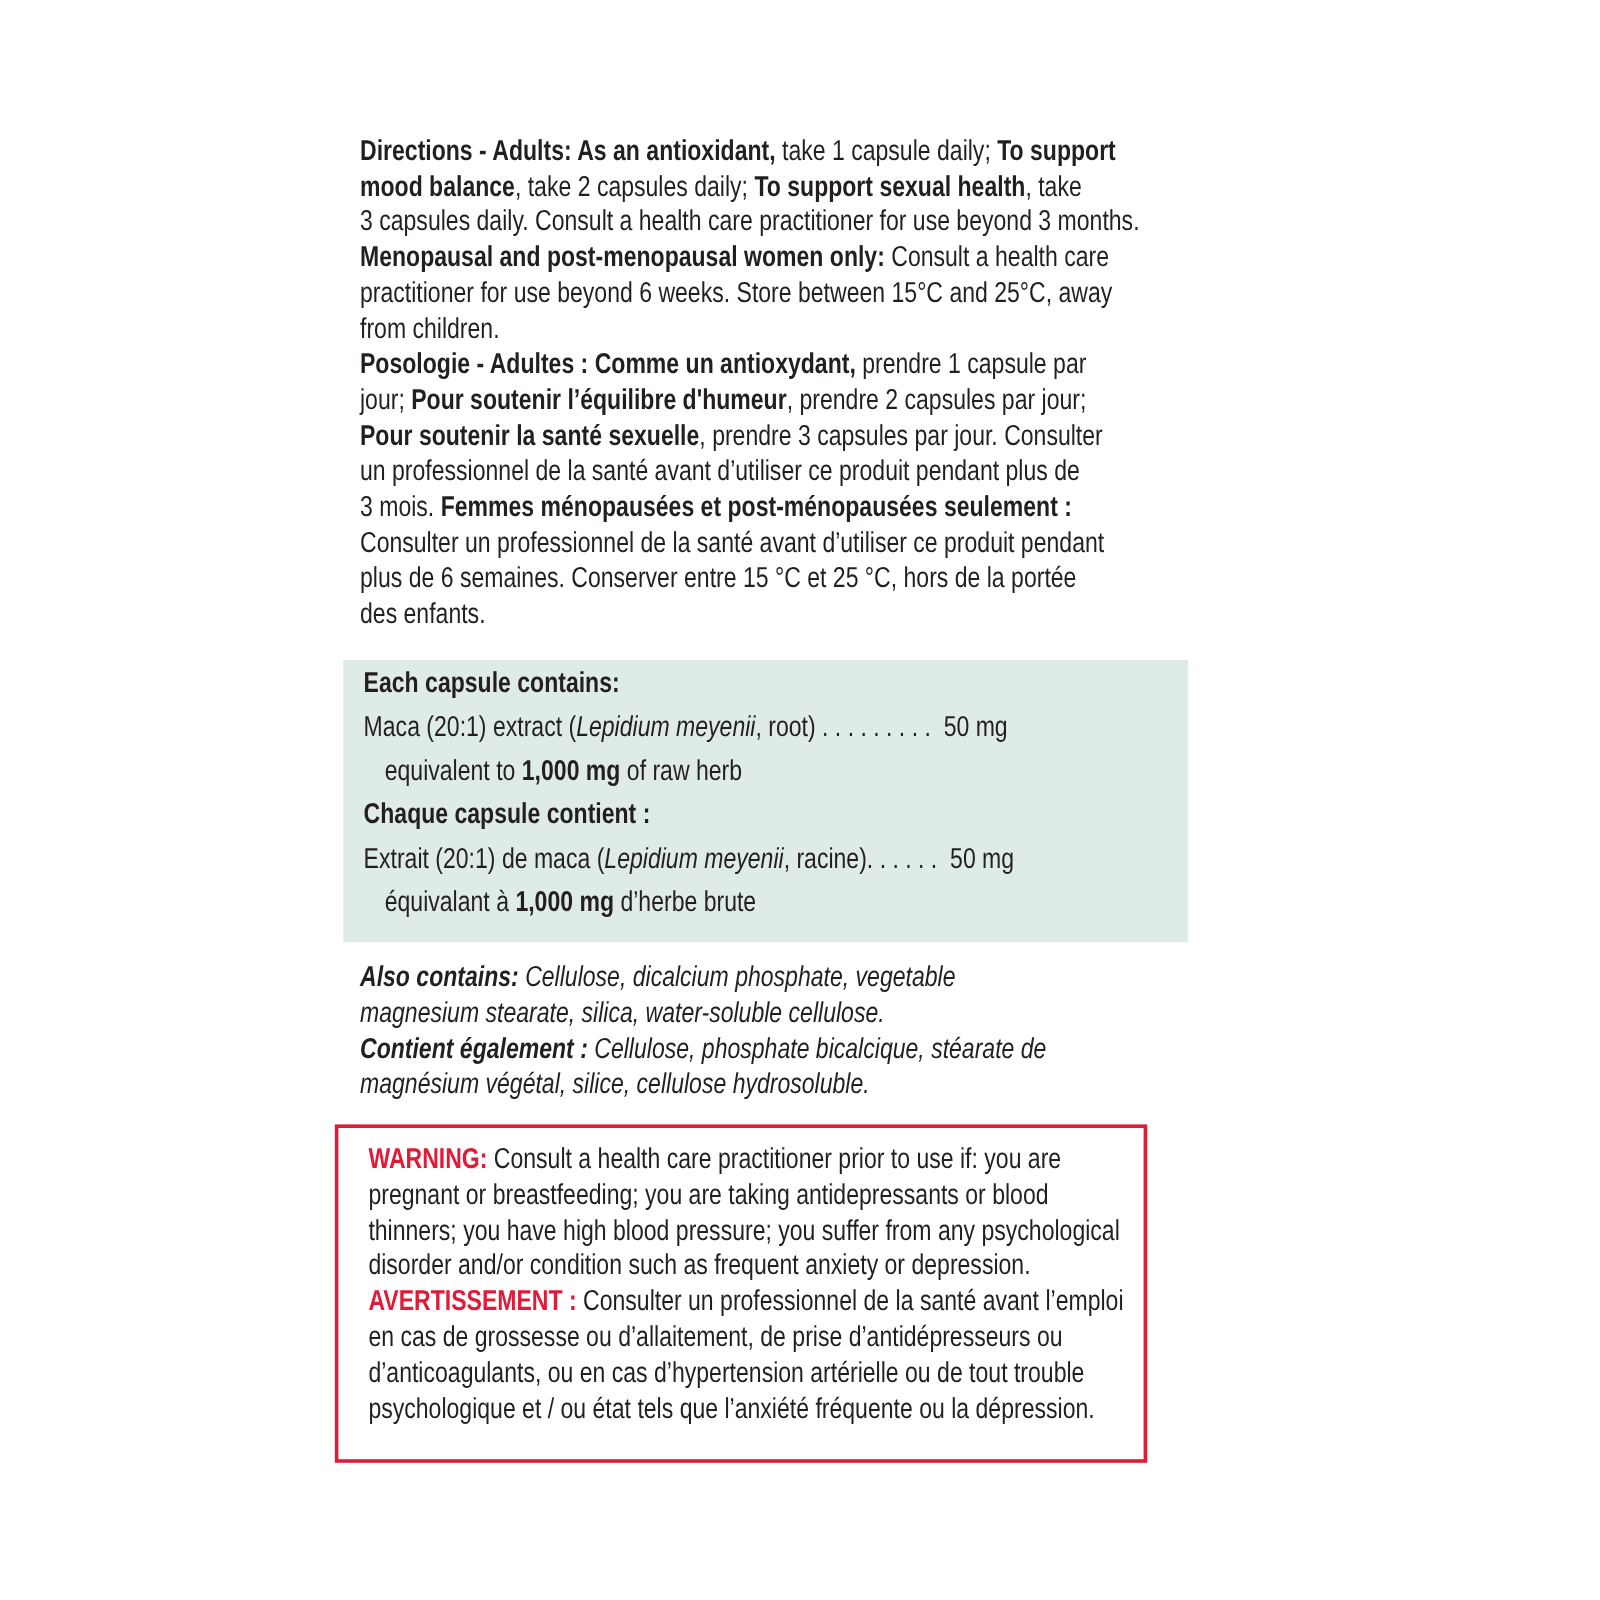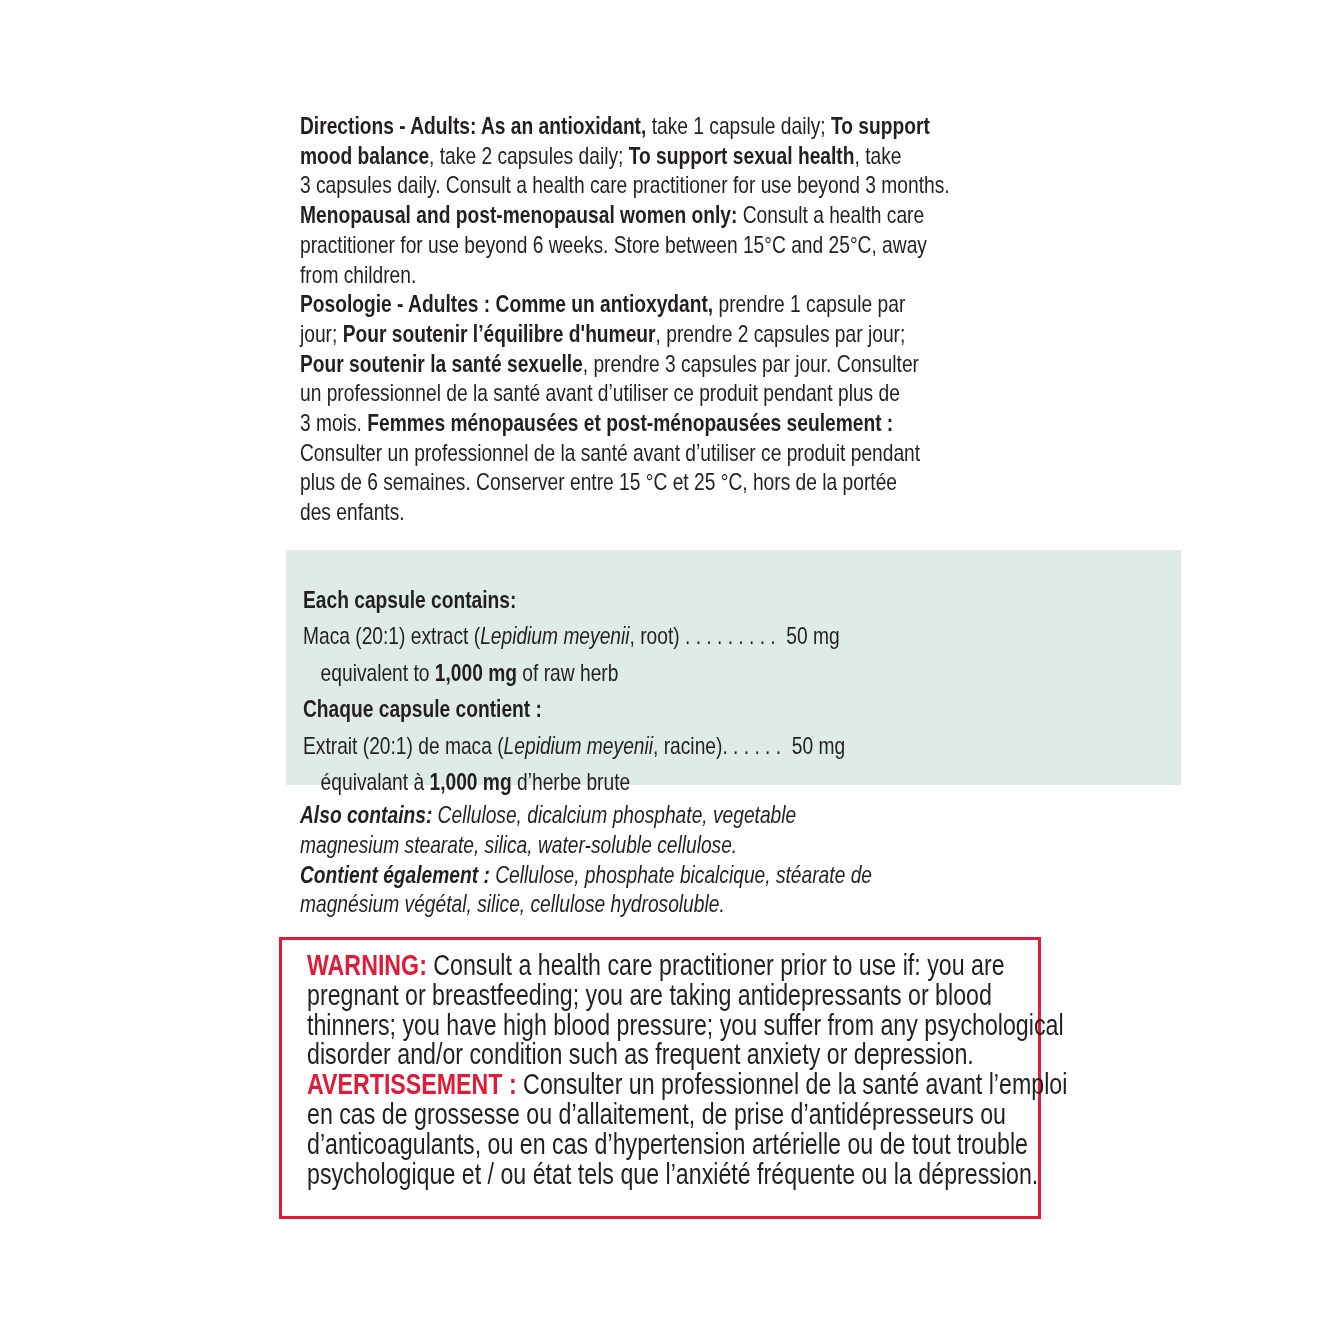--- a/index.html
+++ b/index.html
@@ -32,46 +32,46 @@
     position: absolute;
     left: 300px;
     top: 111px;
     font-size: 24px;
     line-height: 29.7px;
   }
   .green-box {
     position: absolute;
     left: 286px;
     top: 550px;
-    width: 895px;
+    width: 704px;
     height: 235px;
     box-sizing: border-box;
     background: var(--green, #dfece6);
-    padding: 32px 0 0 17px;
+    padding: 2px 0 0 17px;
     font-size: 24px;
     line-height: 36.4px;
   }
   .also-contains {
     position: absolute;
     left: 300px;
     top: 800px;
     font-size: 24px;
     line-height: 29.8px;
     font-style: italic;
   }
   .warning-box {
     position: absolute;
     left: 279px;
     top: 937px;
-    width: 762px;
+    width: 677px;
     height: 282px;
     box-sizing: border-box;
     border: 3px solid var(--red, #e01b38);
     padding: 11px 0 0 25px;
-    font-size: 29px;
+    font-size: 24px;
     line-height: 29.8px;
     background: #ffffff;
   }
 </style>
 </head>
 <body>
 
 <div class="canvas" style="--page-bg: #ffffff; --ink: #231f20; --red: #e01b38; --green: #dfece6;">
 
   <div class="main-directions">

